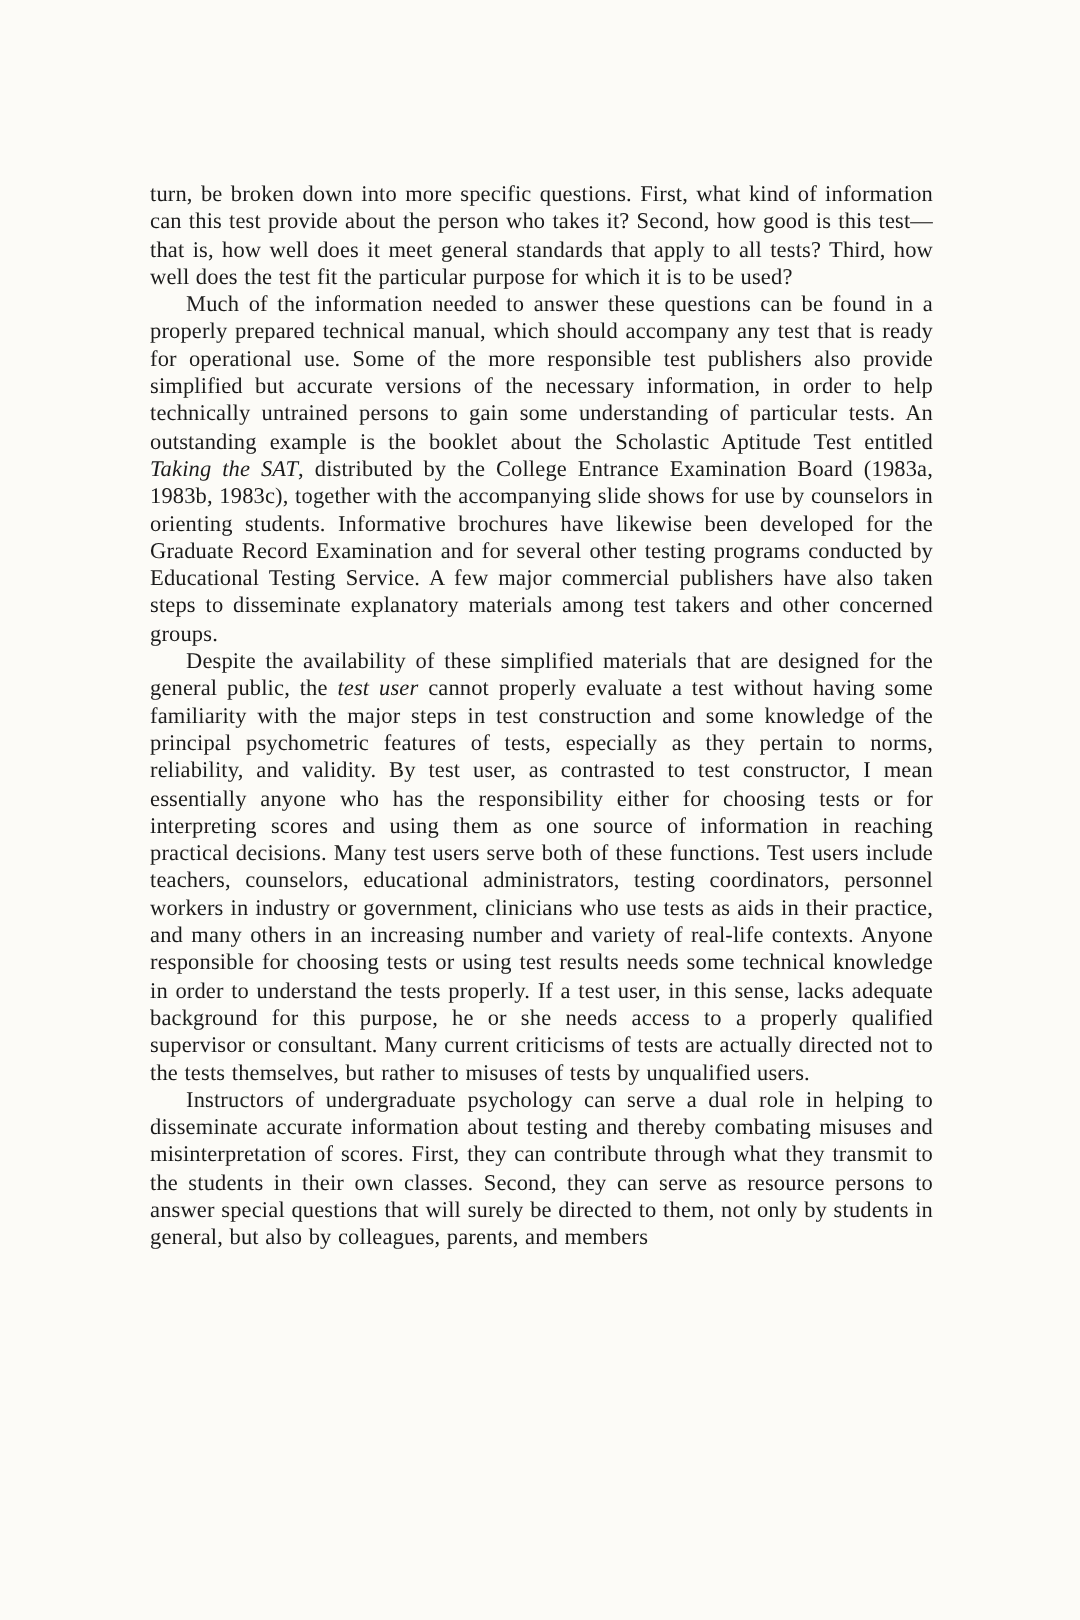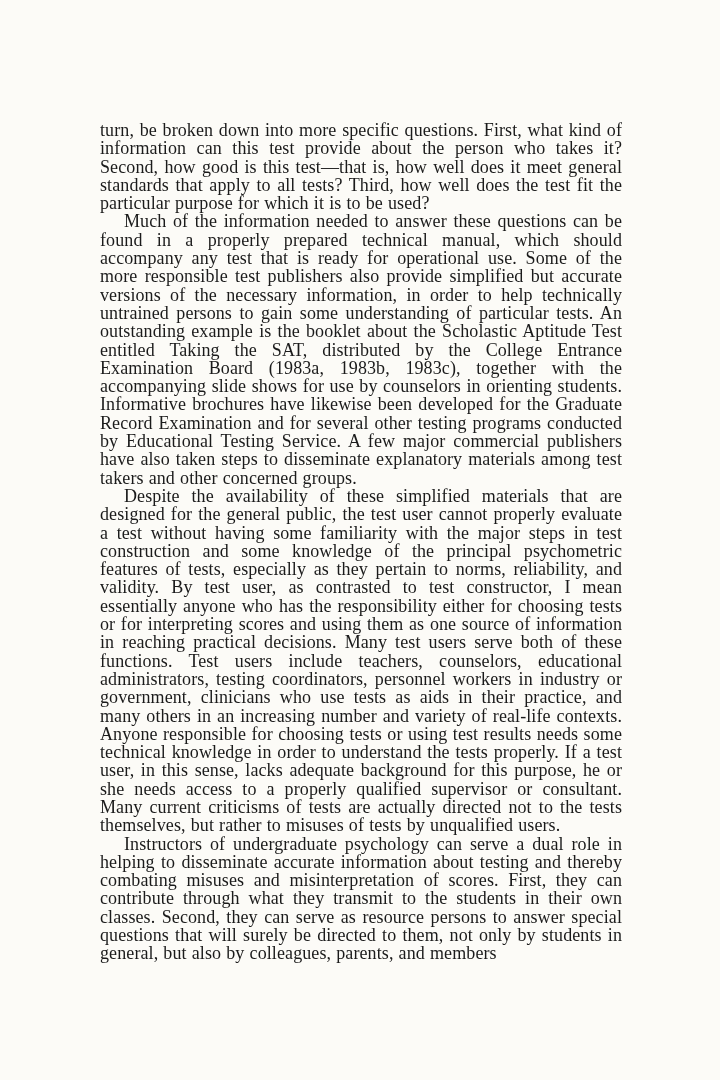--- a/index.html
+++ b/index.html
@@ -19,37 +19,38 @@
     background: #fcfbf7;
     color: #1b1b1b;
     overflow: hidden;
     box-sizing: border-box;
   }
   .text-block {
     position: absolute;
     left: 100px;
     top: 121px;
     width: 522px;
-    font-size: 18px;
+    font-size: 15px;
     line-height: 18.3px;
     text-align: justify;
     letter-spacing: 0.1px;
     word-spacing: 0.5px;
   }
   .para {
     margin: 0;
     padding: 0;
     text-indent: 24px;
     hyphens: auto;
     -webkit-hyphens: auto;
   }
   .para.no-indent {
     text-indent: 0;
   }
   .run-italic {
+    font-style: italic;
   }
 </style>
 </head>
 <body>
 
 <div class="page">
   <div class="text-block">
 
     <p class="para no-indent"><span>turn, be broken down into more specific questions. First, what kind of information can this test provide about the person who takes it? Second, how good is this test—that is, how well does it meet general standards that apply to all tests? Third, how well does the test fit the particular purpose for which it is to be used?</span></p>
 

